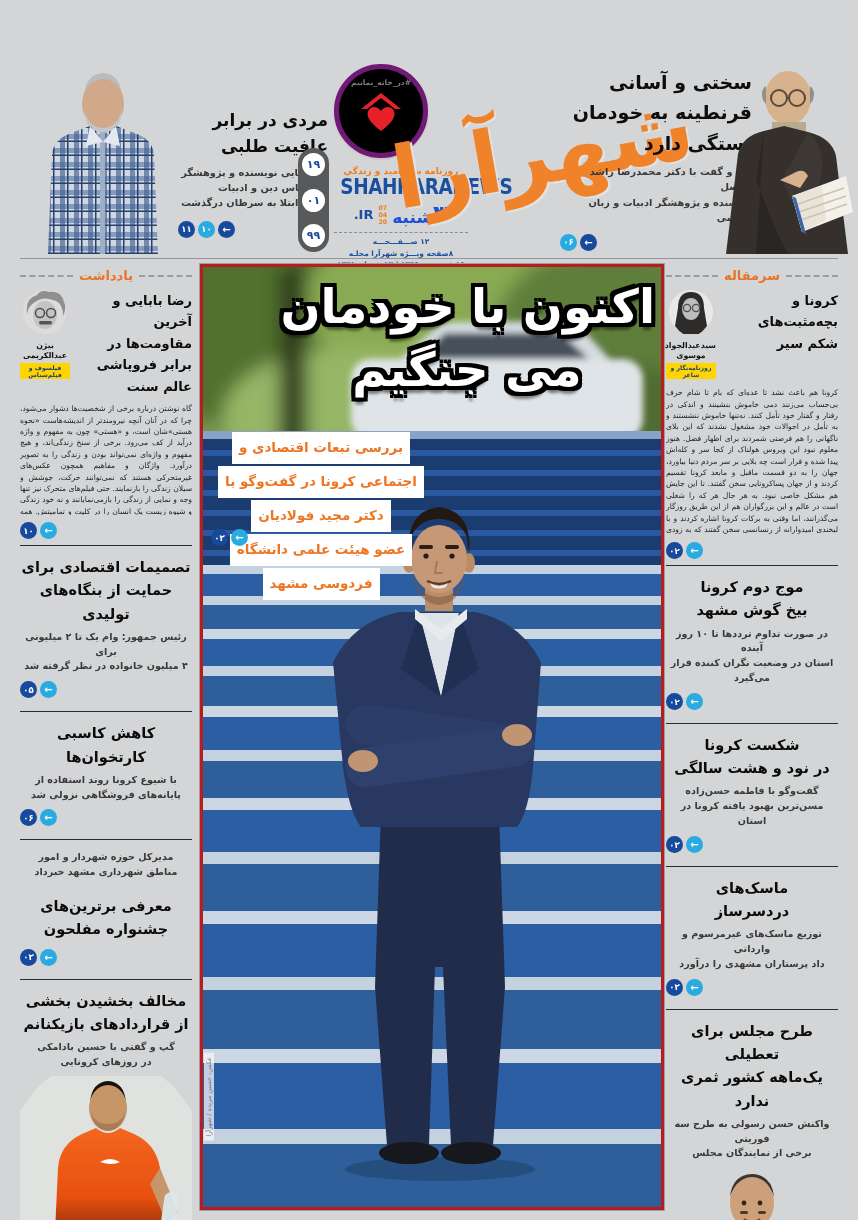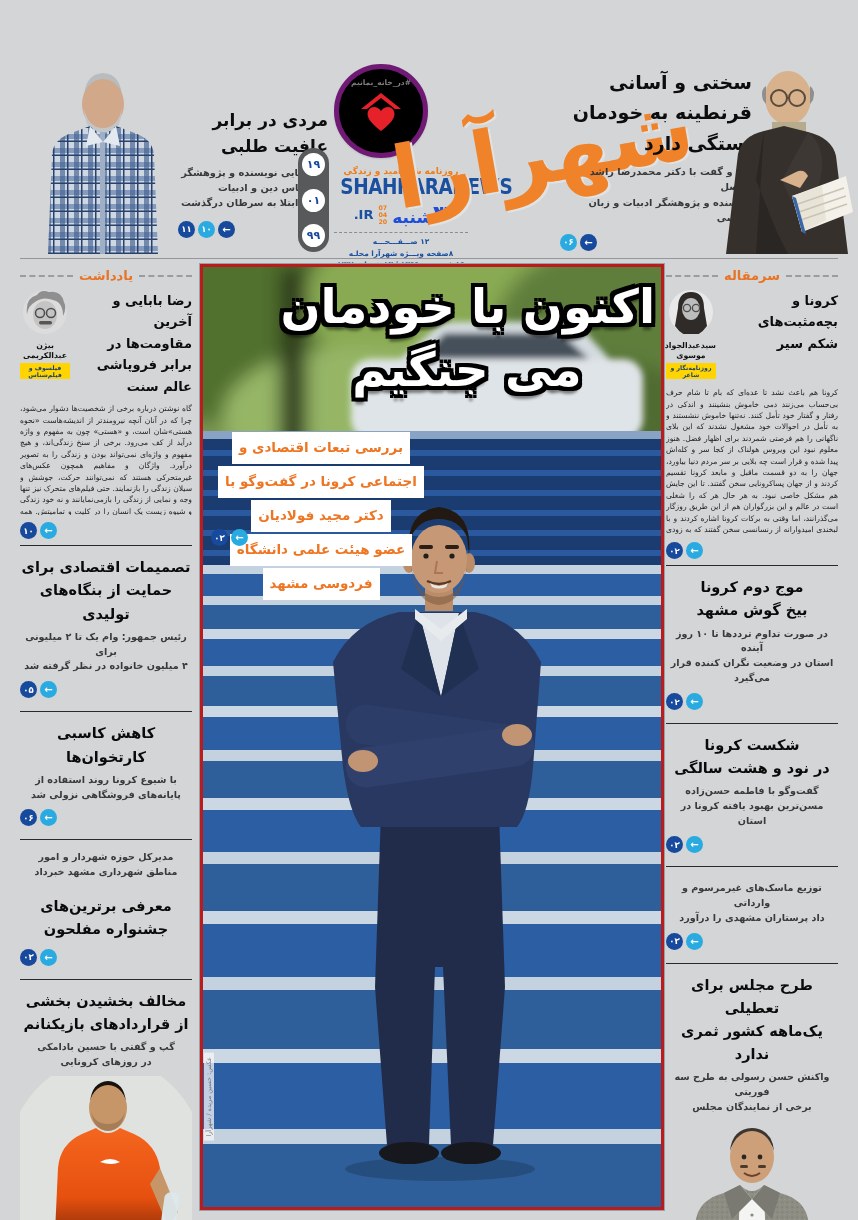--- a/index.html
+++ b/index.html
@@ -490,20 +490,24 @@
         <div>مسن‌ترین بهبود یافته کرونا در استان</div>
       </div>
     <div class="pgicons">
       <span class="pg navy">۰۳</span>
       <span class="pg blue arrow"></span>
     </div>
   </div>
   <hr class="sep">
 
   <div class="item">
+    <div class="t">
+        <div>ماسک‌های</div>
+        <div>دردسرساز</div>
+      </div>
     <div class="s">
         <div>توزیع ماسک‌های غیرمرسوم و وارداتی</div>
         <div>داد پرستاران مشهدی را درآورد</div>
       </div>
     <div class="pgicons">
       <span class="pg navy">۰۳</span>
       <span class="pg blue arrow"></span>
     </div>
   </div>
   <hr class="sep">

